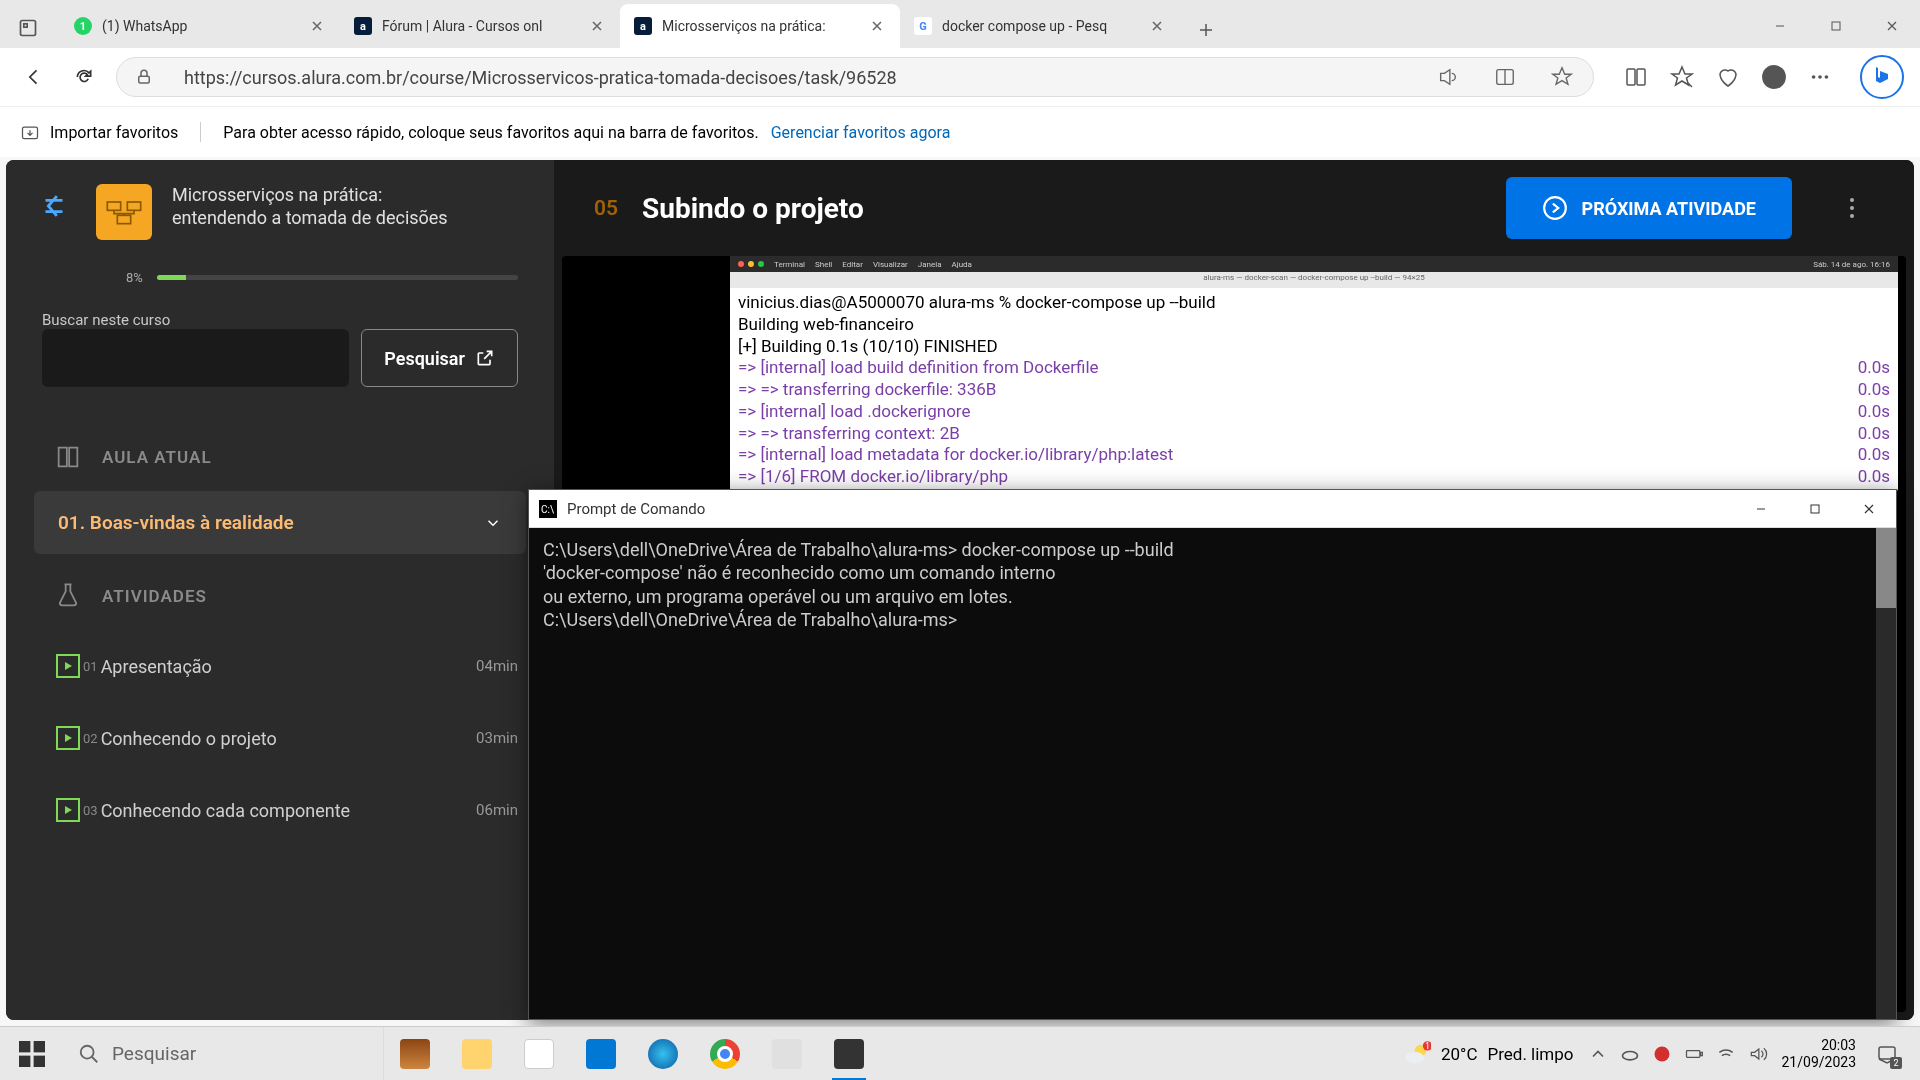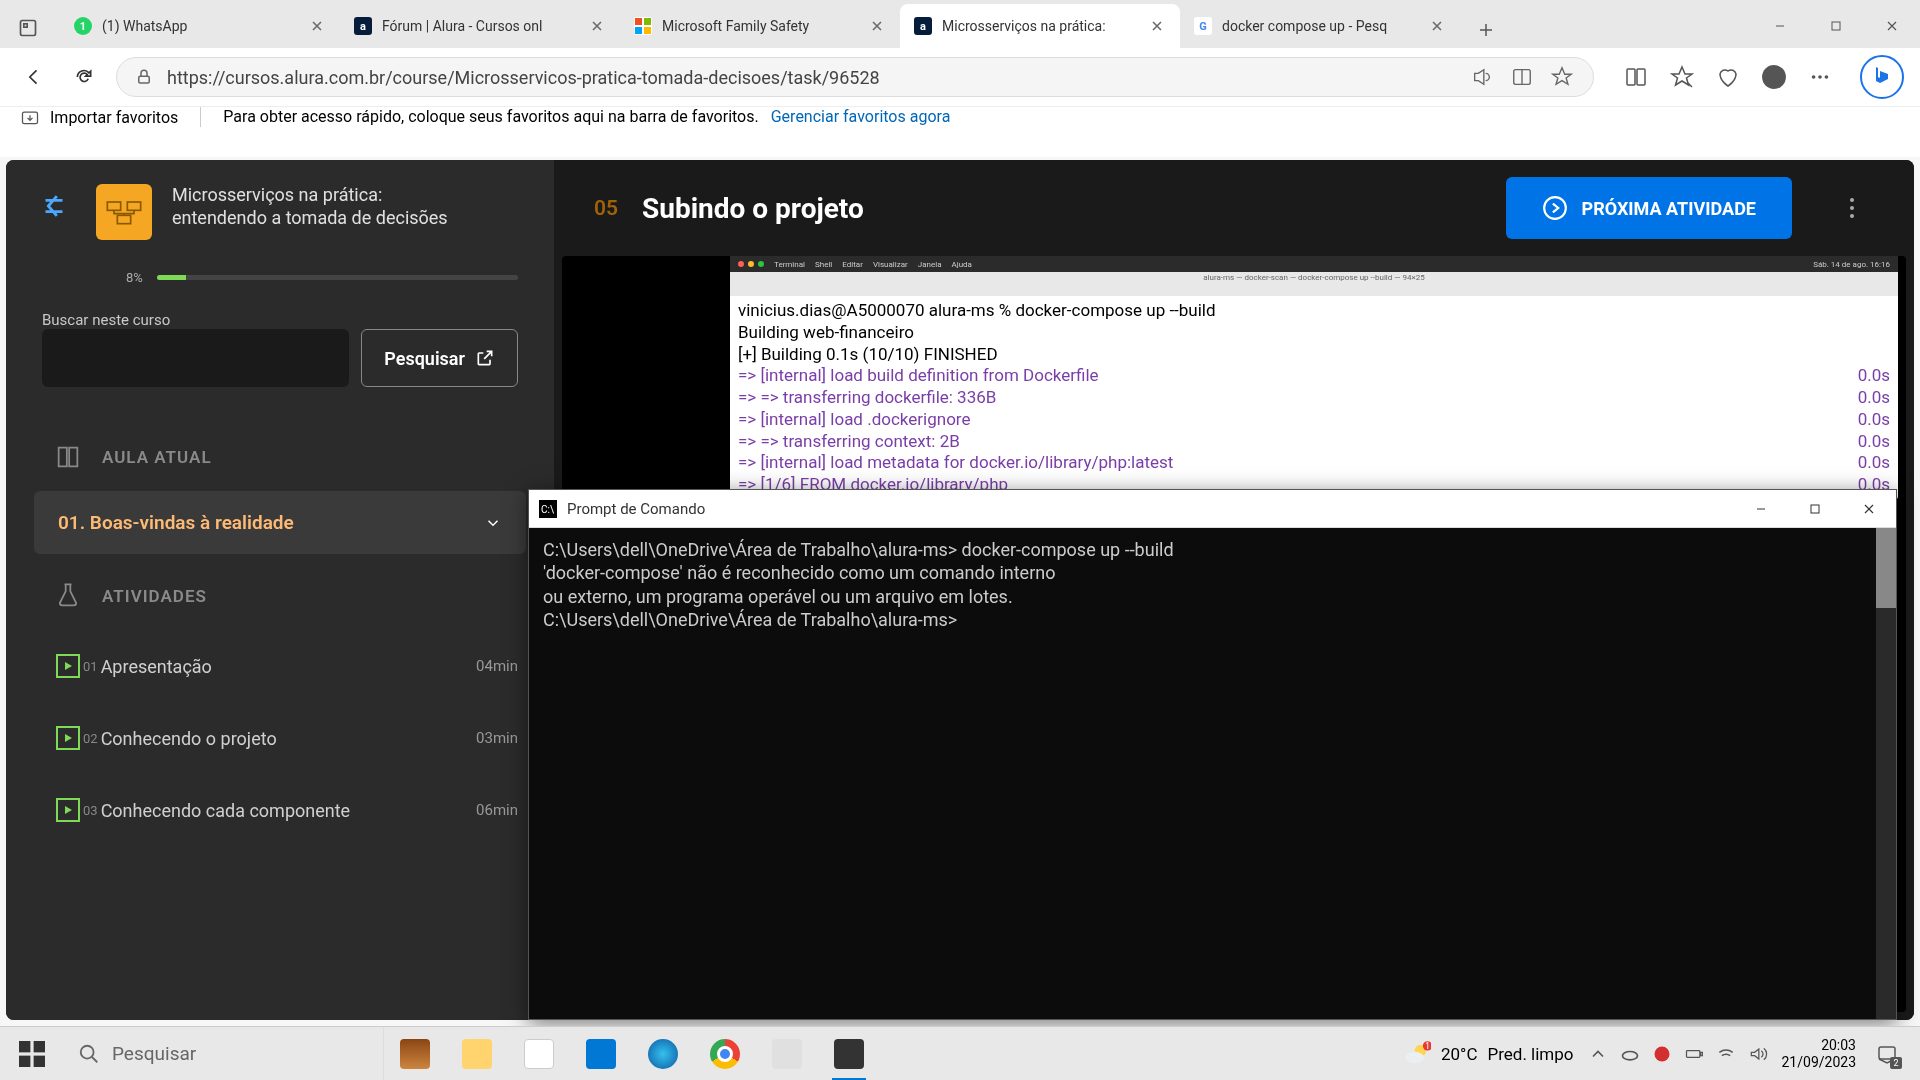--- a/index.html
+++ b/index.html
@@ -17,28 +17,28 @@
 .tab-close { width: 18px; height: 18px; display: flex; align-items: center; justify-content: center; flex-shrink: 0; }
 .tab-close svg { width: 12px; height: 12px; }
 .tab-add { width: 36px; height: 36px; display: flex; align-items: center; justify-content: center; margin-left: 8px; }
 .window-controls { margin-left: auto; display: flex; }
 .win-btn { width: 56px; height: 44px; display: flex; align-items: center; justify-content: center; }
 .win-btn svg { width: 12px; height: 12px; }
 
 .address-row { height: 58px; display: flex; align-items: center; padding: 0 16px; gap: 14px; background: #ffffff; }
 .nav-btn { width: 36px; height: 36px; display: flex; align-items: center; justify-content: center; border-radius: 6px; }
 .nav-btn svg { width: 20px; height: 20px; }
-.url-bar { flex: 1; height: 40px; border: 1px solid #ddd; border-radius: 20px; display: flex; align-items: center; padding: 0 18px; gap: 14px; background: #f5f5f5; }
+.url-bar { flex: 1; height: 40px; border: 1px solid #ddd; border-radius: 20px; display: flex; align-items: center; padding: 0 18px; gap: 31px; background: #f5f5f5; }
 .url-text { font-size: 18px; color: #444; flex: 1; }
 .url-right-icon { width: 26px; height: 26px; display: flex; align-items: center; justify-content: center; }
 .toolbar-icons { display: flex; gap: 18px; align-items: center; margin-left: 14px; }
 .toolbar-ic { width: 28px; height: 28px; display: flex; align-items: center; justify-content: center; }
 .bing-badge { width: 44px; height: 44px; border: 2px solid #1a73e8; border-radius: 50%; display: flex; align-items: center; justify-content: center; margin-left: 12px; }
 
-.fav-bar { height: 51px; display: flex; align-items: flex-start; padding: 0 20px; gap: 12px; background: #ffffff; border-top: 1px solid #eee; font-size: 16px; }
+.fav-bar { height: 51px; display: flex; align-items: center; padding: 0 20px; gap: 12px; background: #ffffff; border-top: 1px solid #eee; font-size: 16px; }
 .fav-bar .import-btn { display: flex; align-items: center; gap: 10px; padding-right: 22px; border-right: 1px solid #ccc; }
 .fav-bar .imp-text { padding-left: 10px; }
 .fav-link { color: #0067b8; cursor: pointer; }
 
 
 .page { position: absolute; top: 160px; left: 6px; right: 6px; bottom: 60px; background: #1a1a1a; border-radius: 8px; overflow: hidden; display: flex; }
 .sidebar { width: 548px; background: #2b2b2b; color: #e0e0e0; display: flex; flex-direction: column; padding-top: 24px; }
 .course-header { display: flex; gap: 20px; padding: 0 32px 16px 26px; align-items: flex-start; }
 .back-arrow { width: 44px; height: 44px; display: flex; align-items: center; justify-content: center; flex-shrink: 0; }
 .course-icon { width: 56px; height: 56px; background: #f5a623; border-radius: 6px; display: flex; align-items: center; justify-content: center; flex-shrink: 0; }
@@ -133,36 +133,20 @@
     <div class="tab">
       <div class="tab-icon" style="background:#051d3b">a</div>
       <span class="tab-title">Fórum | Alura - Cursos onl</span>
       <span class="tab-close">
           <svg viewBox="0 0 12 12" stroke="#666" stroke-width="1.5">
             <path d="M2 2l8 8M10 2l-8 8"></path>
           </svg>
         </span>
     </div>
 
-    <div class="tab">
-      <div class="tab-icon" style="background:#fff">
-        <svg width="16" height="16" viewBox="0 0 16 16">
-            <rect x="0" y="0" width="7" height="7" fill="#f25022"></rect>
-            <rect x="9" y="0" width="7" height="7" fill="#7fba00"></rect>
-            <rect x="0" y="9" width="7" height="7" fill="#00a4ef"></rect>
-            <rect x="9" y="9" width="7" height="7" fill="#ffb900"></rect>
-          </svg>
-      </div>
-      <span class="tab-title">Microsoft Family Safety</span>
-      <span class="tab-close">
-          <svg viewBox="0 0 12 12" stroke="#666" stroke-width="1.5">
-            <path d="M2 2l8 8M10 2l-8 8"></path>
-          </svg>
-        </span>
-    </div>
 
     <div class="tab active">
       <div class="tab-icon" style="background:#051d3b">a</div>
       <span class="tab-title">Microsserviços na prática:</span>
       <span class="tab-close">
           <svg viewBox="0 0 12 12" stroke="#666" stroke-width="1.5">
             <path d="M2 2l8 8M10 2l-8 8"></path>
           </svg>
         </span>
     </div>
@@ -408,21 +392,21 @@
             <div class="mac-dot" style="background:#27c93f"></div>
           </div>
           <span>Terminal</span>
           <span>Shell</span>
           <span>Editar</span>
           <span>Visualizar</span>
           <span>Janela</span>
           <span>Ajuda</span>
           <span style="margin-left:auto">Sáb. 14 de ago. 16:16</span>
         </div>
-        <div style="height:24px;background:#e8e8e8;font-size:8px;color:#666;text-align:center;line-height:12px">alura-ms — docker-scan — docker-compose up --build — 94×25</div>
+        <div style="height:16px;background:#e8e8e8;font-size:8px;color:#666;text-align:center;line-height:12px">alura-ms — docker-scan — docker-compose up --build — 94×25</div>
         <div class="mac-term-body">
           <div>vinicius.dias@A5000070 alura-ms % docker-compose up --build</div>
           <div>Building web-financeiro</div>
           <div>[+] Building 0.1s (10/10) FINISHED</div>
           <div class="mac-line">
               <span class="purple">=&gt; [internal] load build definition from Dockerfile</span>
               <span class="purple">0.0s</span>
             </div>
           <div class="mac-line">
               <span class="purple">=&gt; =&gt; transferring dockerfile: 336B</span>

